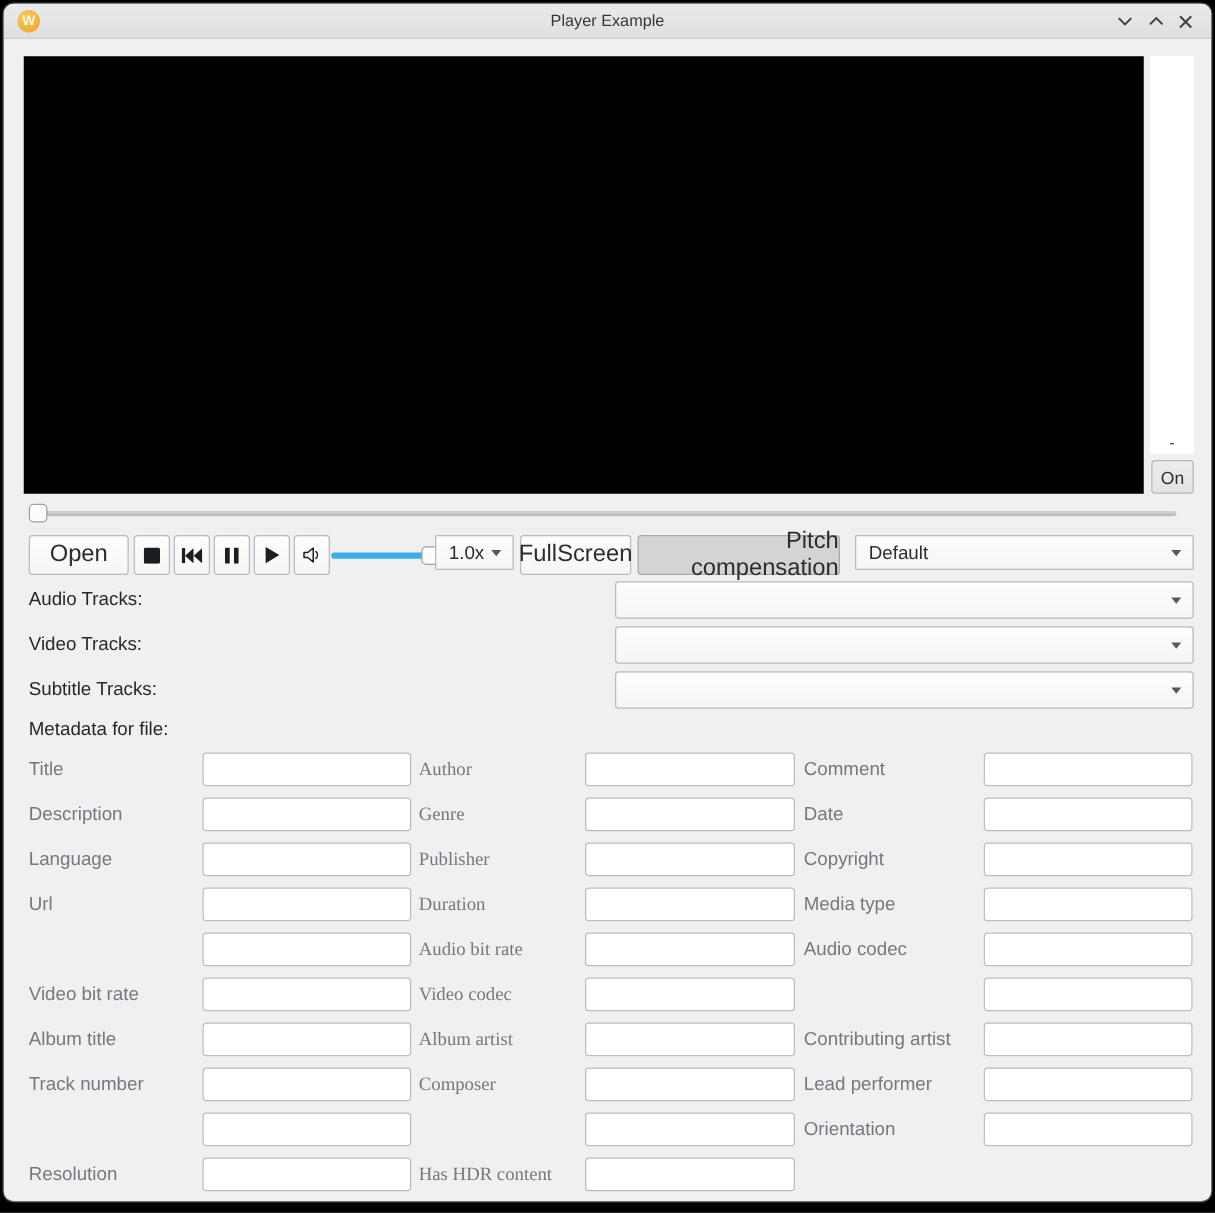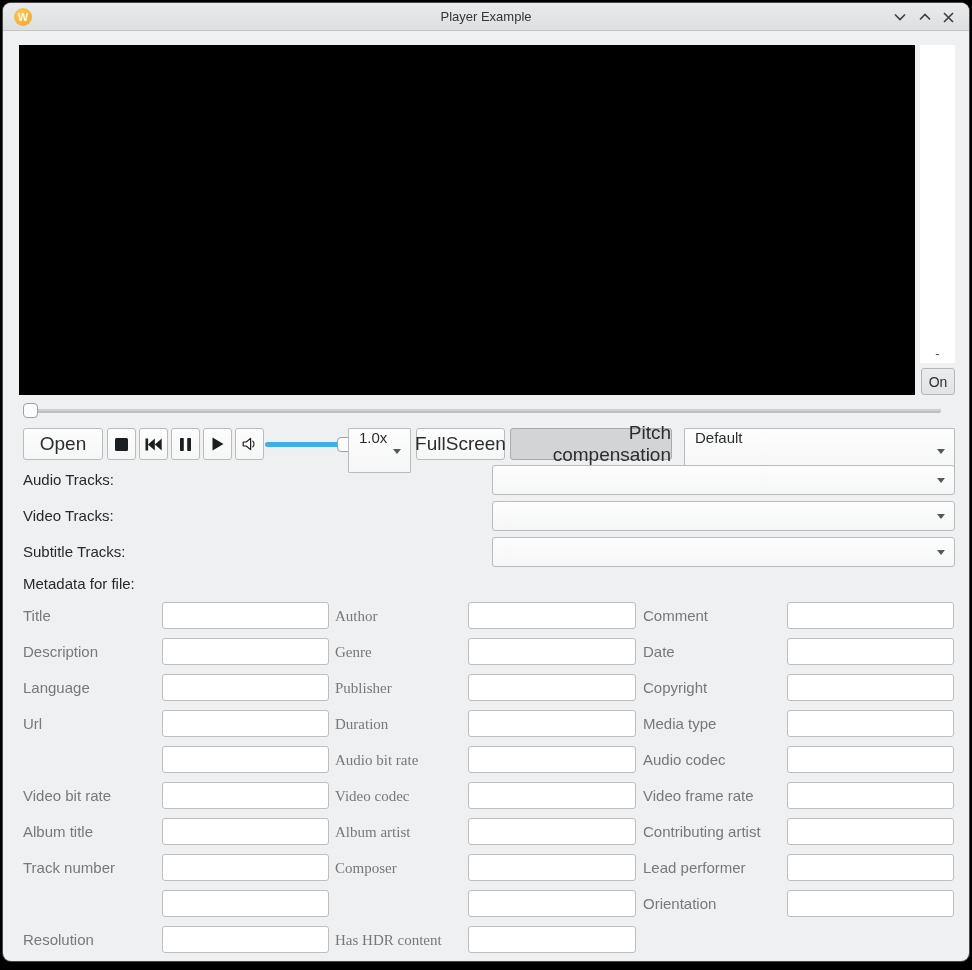--- a/index.html
+++ b/index.html
@@ -31,23 +31,23 @@
   .seek .groove{position:absolute;left:2px;right:2px;top:6px;height:4px;background:#bdbfc1;border-radius:2px;}
   .seek .groove-hi{position:absolute;left:2px;top:6px;height:2px;width:916px;background:#cdcfd1;border-radius:2px;}
   .seek .handle{position:absolute;left:0;top:0;width:15px;height:15px;background:#fcfcfc;
                 border:1px solid #9da0a2;border-radius:4px;}
   
   .btn{position:absolute;top:425px;height:32px;background:linear-gradient(#fdfdfd,#f5f6f6);
        border:1px solid #b9bcbe;border-radius:3px;font-size:19px;color:#2b2e31;
        display:flex;align-items:center;justify-content:center;text-align:right;}
   .btn.pressed{background:#d2d4d5;border-color:#a8abad;}
   .iconbtn svg{display:block;}
-  .combo{position:absolute;top:425px;height:45px;background:linear-gradient(#fdfdfd,#f5f6f6);
+  .combo{position:absolute;top:425px;height:28px;background:linear-gradient(#fdfdfd,#f5f6f6);
          border:1px solid #b9bcbe;border-radius:1px;font-size:15px;color:#2b2e31;
-         display:flex;padding:0 24px 0 10px;}
+         display:flex;align-items:center;padding:0 24px 0 10px;}
   .combo .arrow{position:absolute;right:9px;top:50%;margin-top:-2px;width:0;height:0;
                 border-left:4px solid transparent;border-right:4px solid transparent;border-top:5px solid #55585b;}
   .volslider{position:absolute;left:262px;top:432px;width:87px;height:18px;}
   .volslider .groove{position:absolute;left:0;right:0;top:7px;height:5px;background:#3daee9;border-radius:2.5px;}
   .volslider .handle{position:absolute;right:0;top:2px;width:15px;height:15px;background:#fcfcfc;
                      border:1px solid #9da0a2;border-radius:4px;}
   
   .track-row{position:absolute;left:0;width:972px;height:30px;}
   .track-label{position:absolute;left:20px;top:0;height:30px;line-height:30px;font-size:15px;color:#26292c;text-align:center;}
   .track-combo{position:absolute;left:489px;top:0;width:463px;height:30px;
@@ -207,21 +207,20 @@
           <div class="meta-label c1">Audio bit rate</div>
           <input class="meta-input c1" style="">
           <div class="meta-label c2">Audio codec</div>
           <input class="meta-input c2" style="">
         </div>
         <div class="meta-row" style="top: 775px;">
           <div class="meta-label c0">Video bit rate</div>
           <input class="meta-input c0" style="">
           <div class="meta-label c1">Video codec</div>
           <input class="meta-input c1" style="">
-          <div class="meta-label c2">Video frame rate</div>
           <input class="meta-input c2" style="">
         </div>
         <div class="meta-row" style="top: 811px;">
           <div class="meta-label c0">Album title</div>
           <input class="meta-input c0" style="">
           <div class="meta-label c1">Album artist</div>
           <input class="meta-input c1" style="">
           <div class="meta-label c2">Contributing artist</div>
           <input class="meta-input c2" style="">
         </div>

